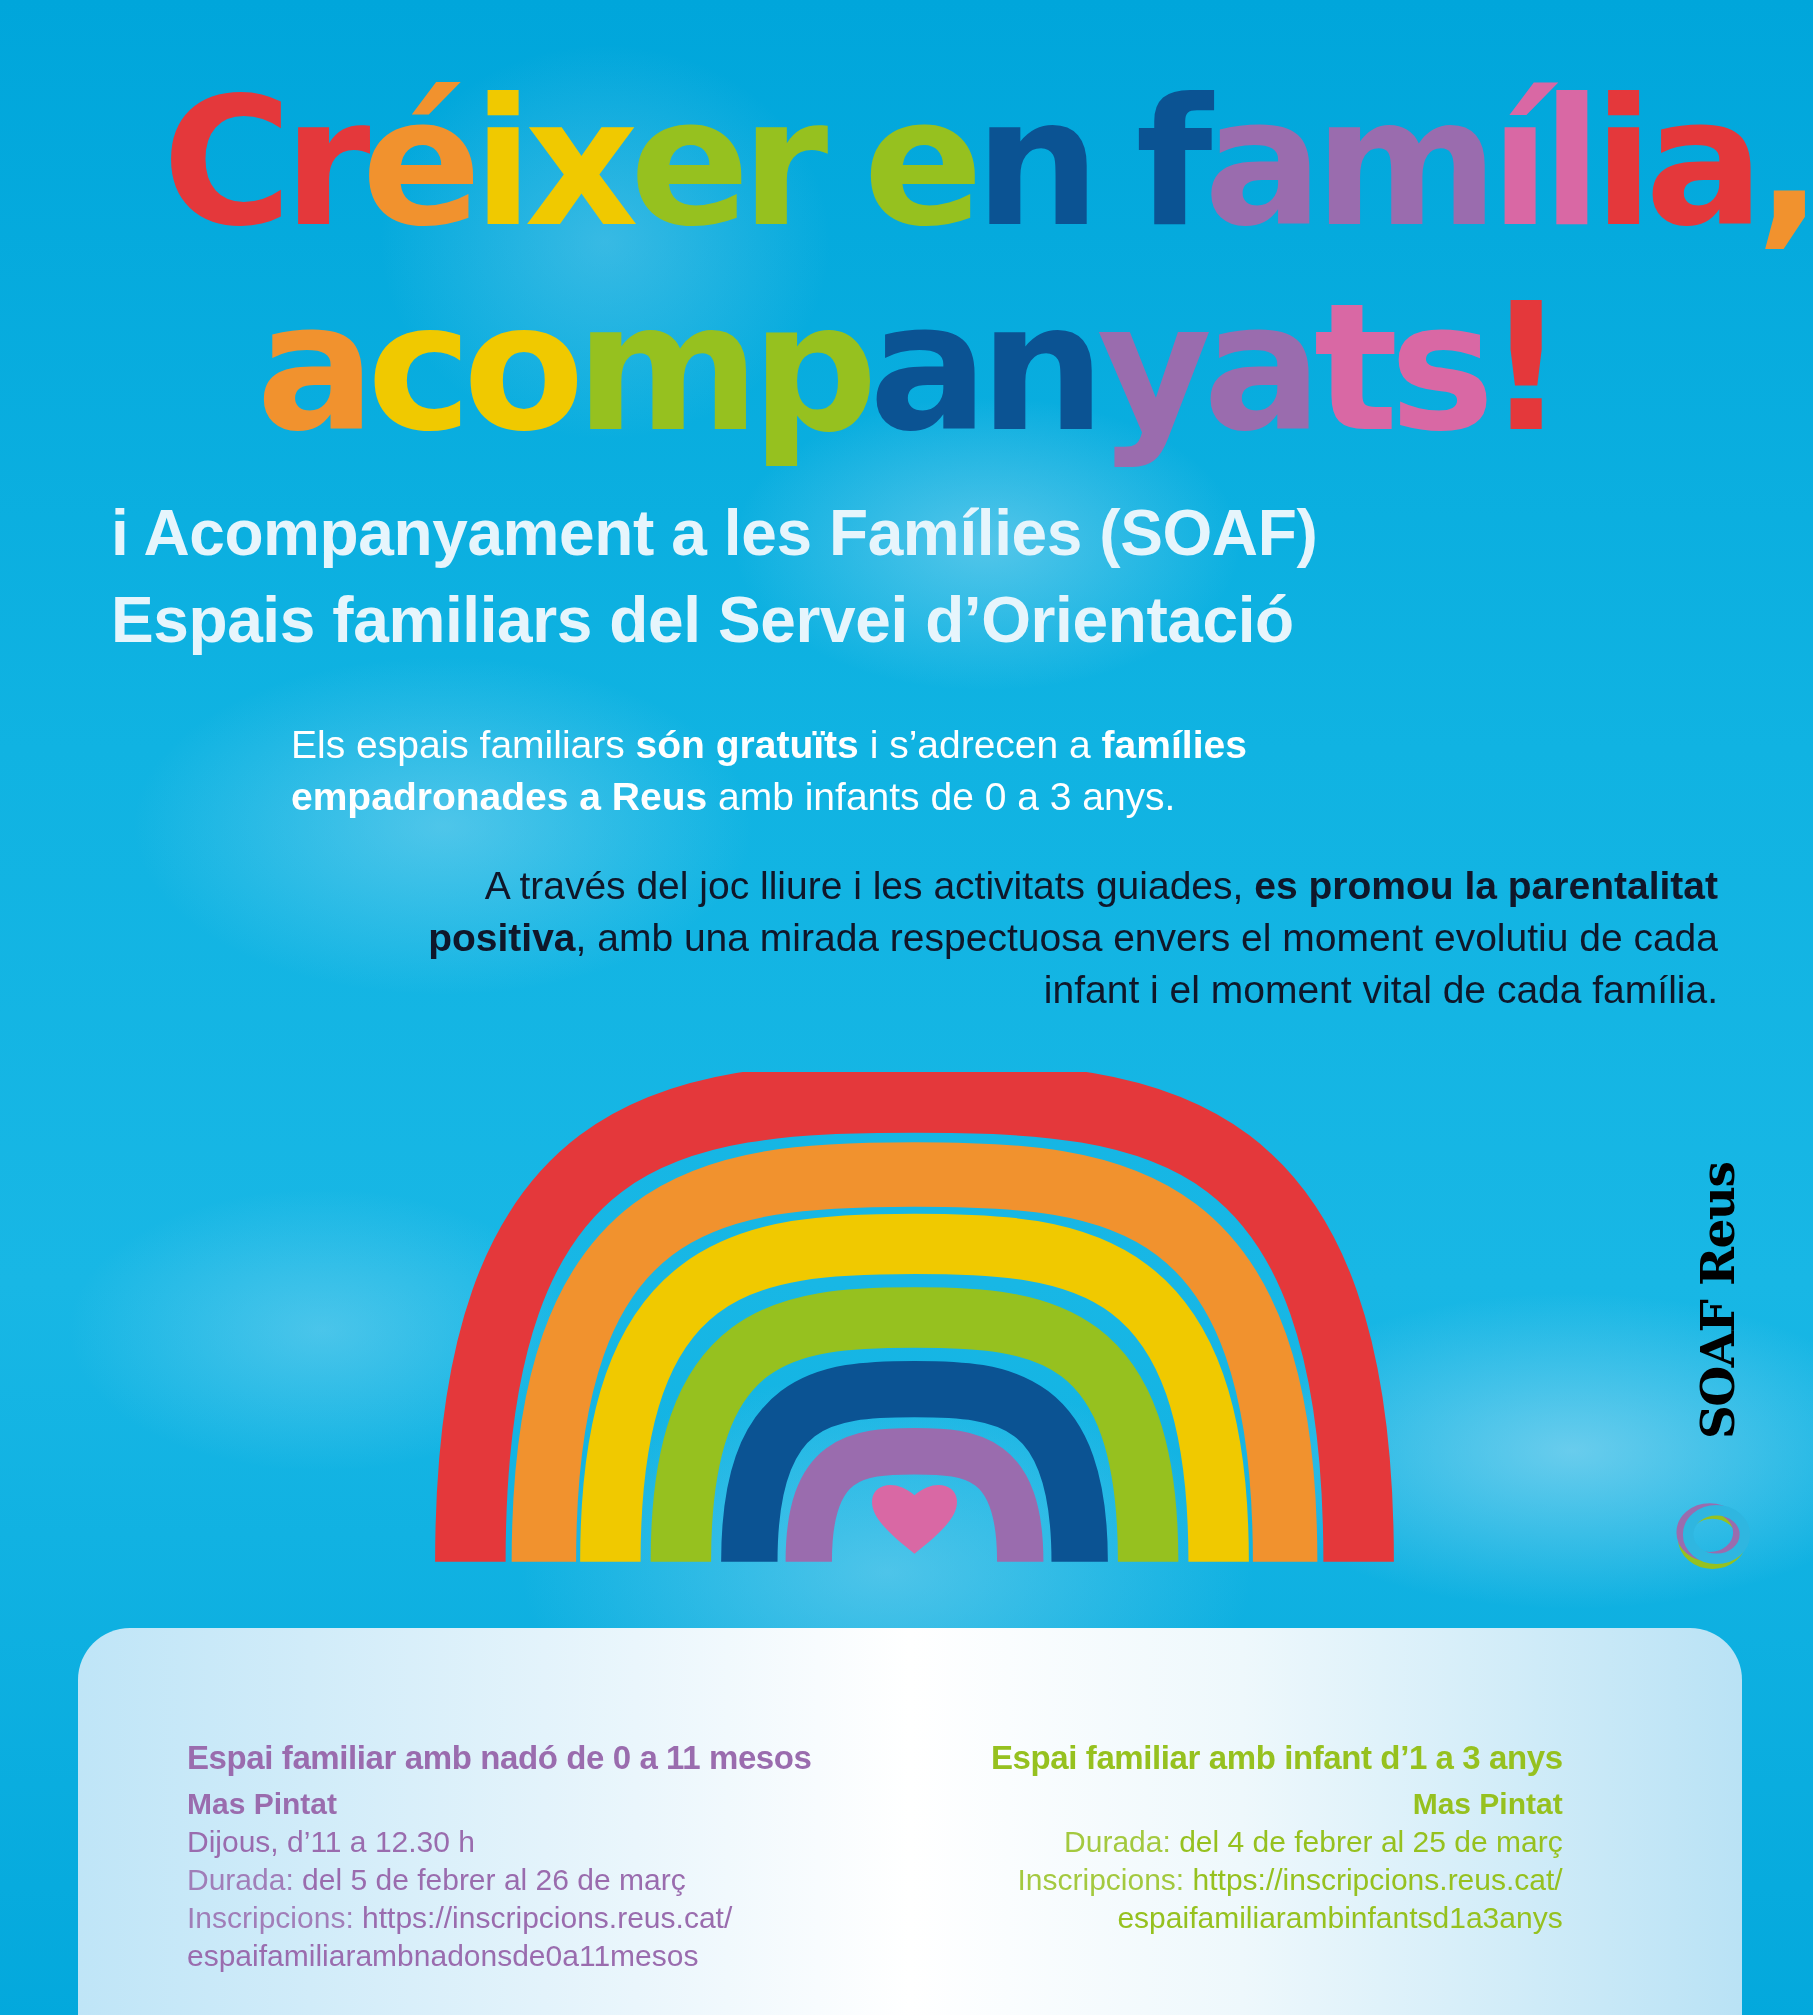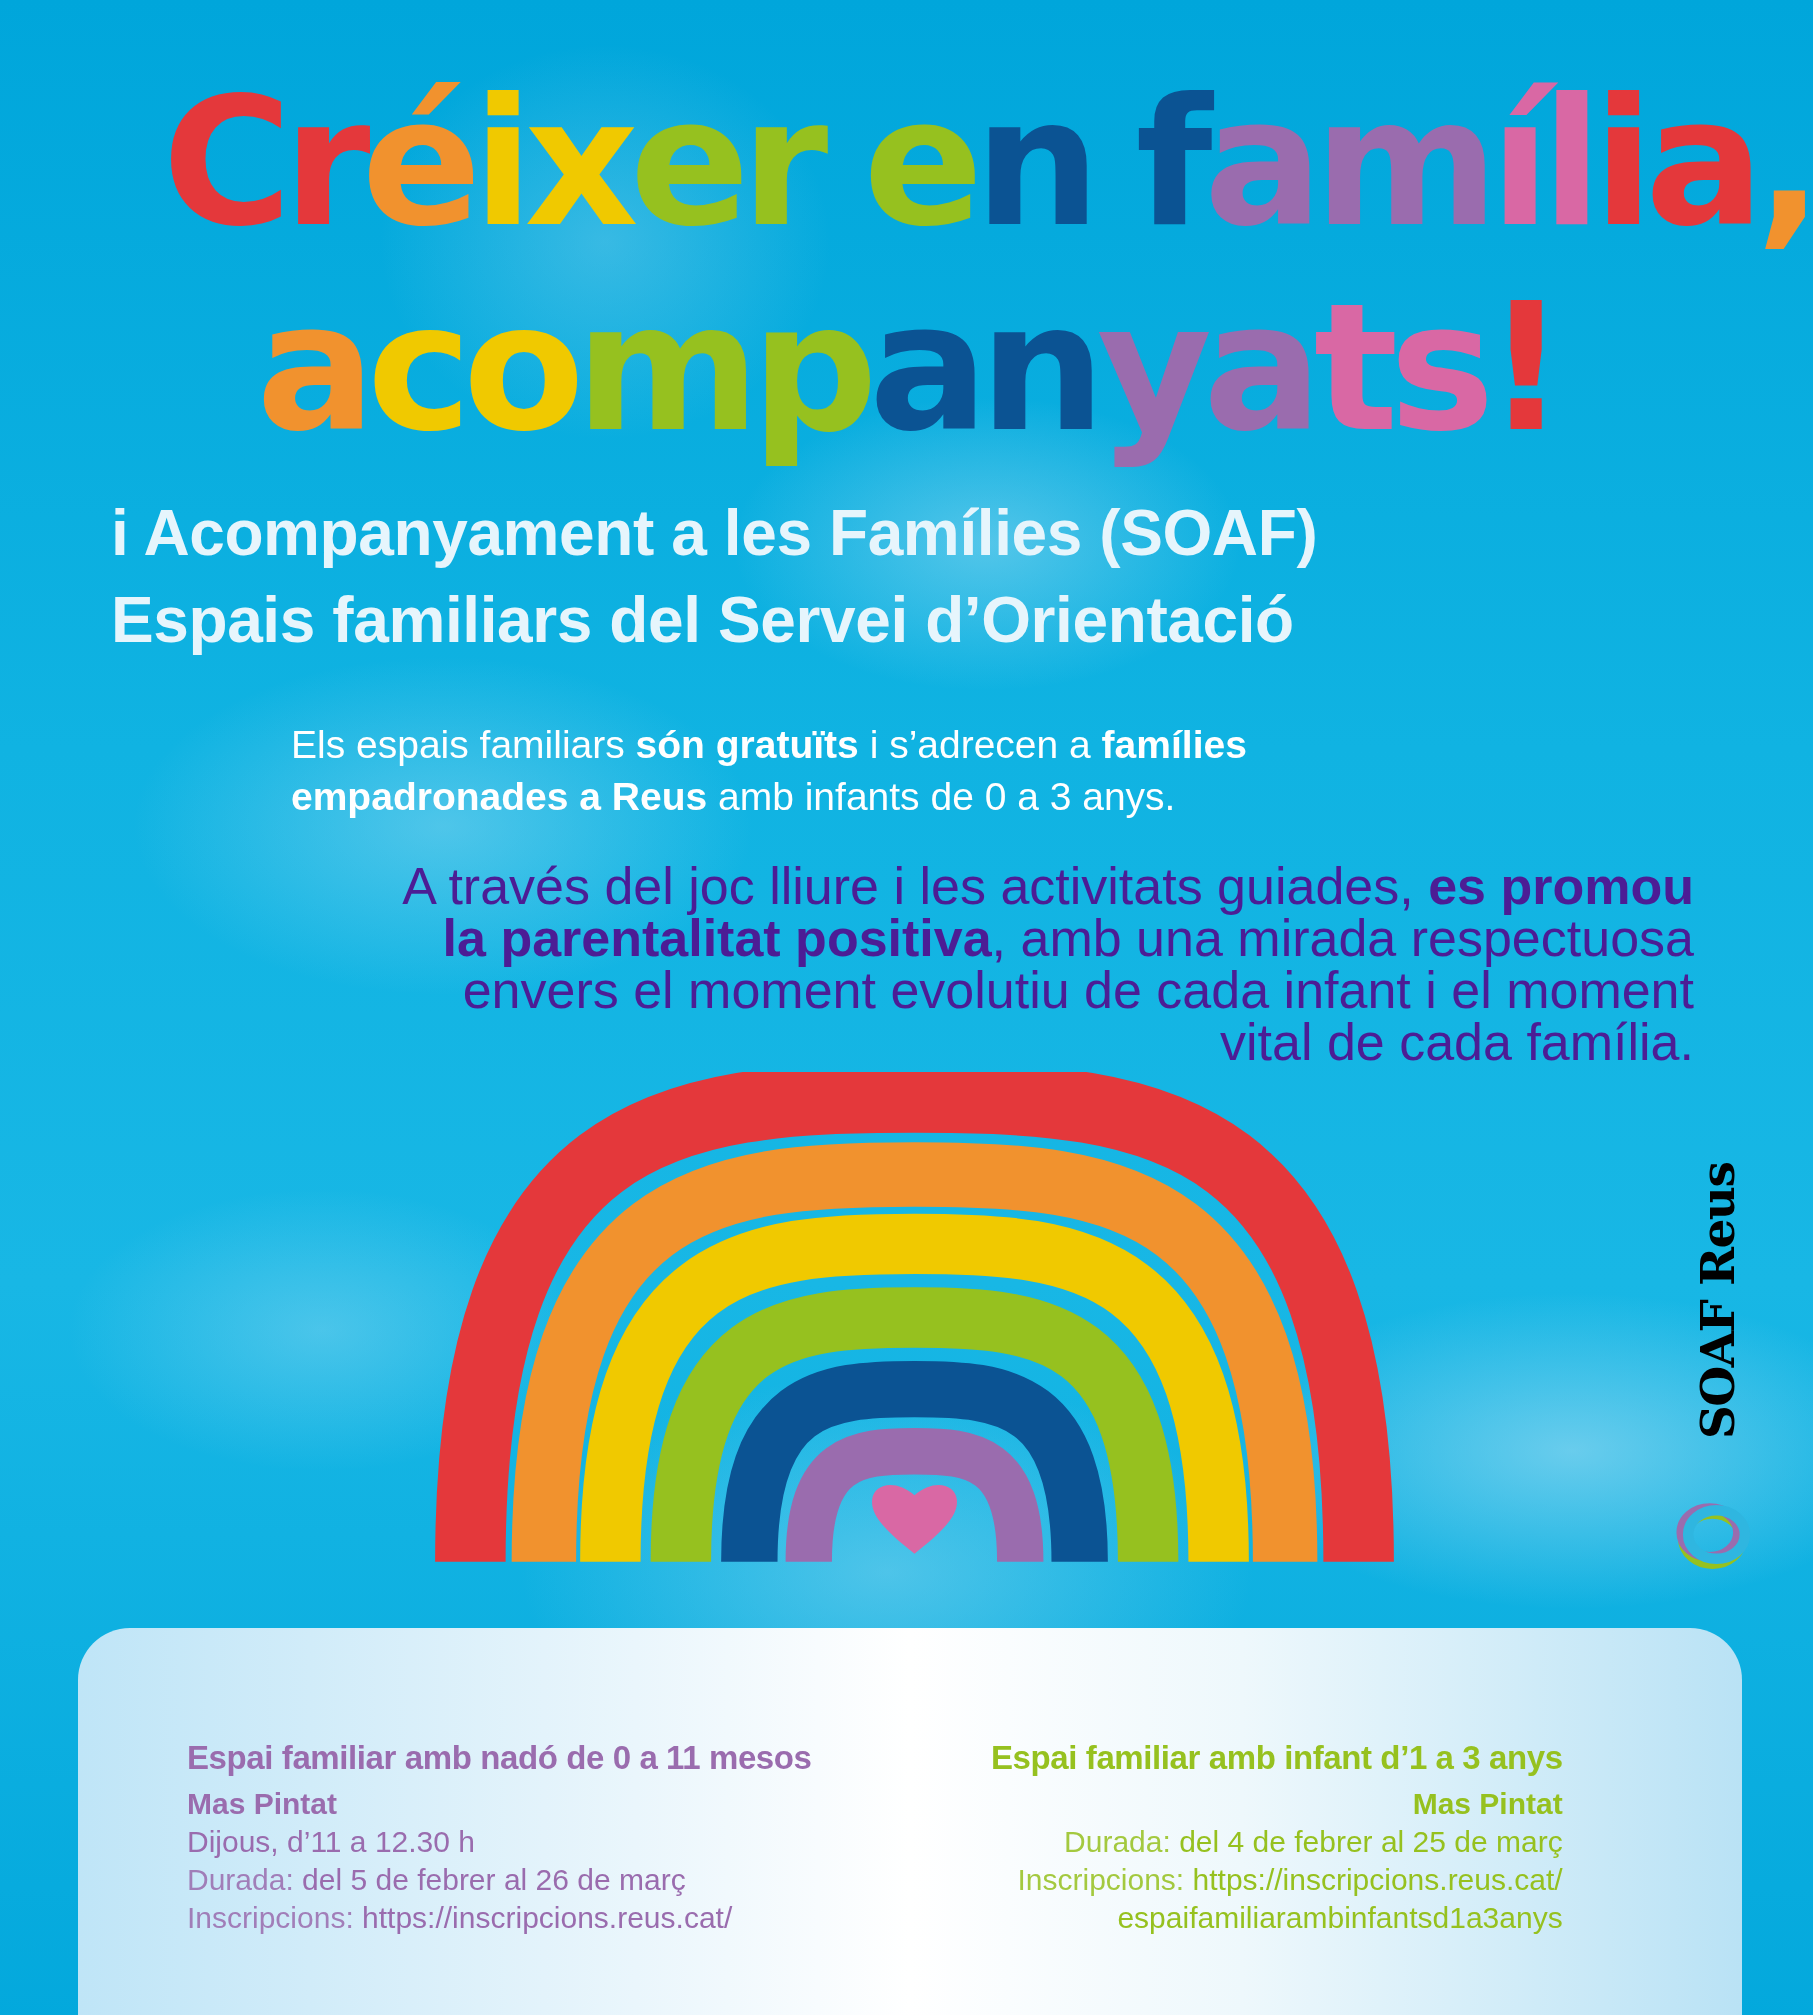--- a/index.html
+++ b/index.html
@@ -25,22 +25,22 @@
   .title.l2 { top: 280px; font-size: 177px; }
   .title span { display: inline-block; }
 
   
   .subtitle { position: absolute; left: 111px; top: 490px; width: 1531px;
     color: #e6f5fc; font-family: "Liberation Sans", sans-serif; font-weight: bold;
     font-size: 64px; line-height: 87px; letter-spacing: -0.4px; }
 
   .p1 { position: absolute; left: 291px; top: 719px; width: 1088px;
     color: #ffffff; font-size: 39px; line-height: 52px; }
-  .p2 { position: absolute; left: 386px; top: 860px; width: 1308px; text-align: right;
-    color: #4c1d95; font-size: 52px; line-height: 52px; }
+  .p2 { position: absolute; left: 410px; top: 860px; width: 1308px; text-align: right;
+    color: #0f172a; font-size: 39px; line-height: 52px; }
   .p1 b, .p2 b { font-weight: bold; }
 
   
   .rainbow { position: absolute; left: 419px; top: 1072px; width: 991px; height: 492px; }
 
   
   .soaf { position: absolute; left: 1656px; top: 1290px; width: 101px; height: 282px; }
   .soaf-text { position: absolute; left: 38px; top: 149px; transform: rotate(-90deg); transform-origin: 0 0;
     font-family: "DejaVu Serif", "Liberation Serif", serif; font-weight: bold; font-size: 47px;
     color: #000; white-space: nowrap; letter-spacing: -1.6px; line-height: 1; }
@@ -96,20 +96,21 @@
   </svg>
 </div>
 
 <div class="card">
   <div class="col left">
     <div class="h">Espai familiar amb nadó de 0 a 11 mesos</div>
     <div class="loc">Mas Pintat</div>
     <div class="line">Dijous, d’11 a 12.30 h</div>
     <div class="line"><span class="lbl">Durada:</span> <span>del 5 de febrer al 26 de març</span></div>
     <div class="line"><span class="lbl">Inscripcions:</span> <a style="color:inherit;text-decoration:none;">https://inscripcions.reus.cat/</a></div>
+    <div class="url">espaifamiliarambnadonsde0a11mesos</div>
   </div>
 
   <div class="col right">
     <div class="h">Espai familiar amb infant d’1 a 3 anys</div>
     <div class="loc">Mas Pintat</div>
     <div class="line"><span class="lbl">Durada:</span> <span>del 4 de febrer al 25 de març</span></div>
     <div class="line"><span class="lbl">Inscripcions:</span> <a style="color:inherit;text-decoration:none;">https://inscripcions.reus.cat/</a></div>
     <div class="url">espaifamiliarambinfantsd1a3anys</div>
   </div>
 </div>

